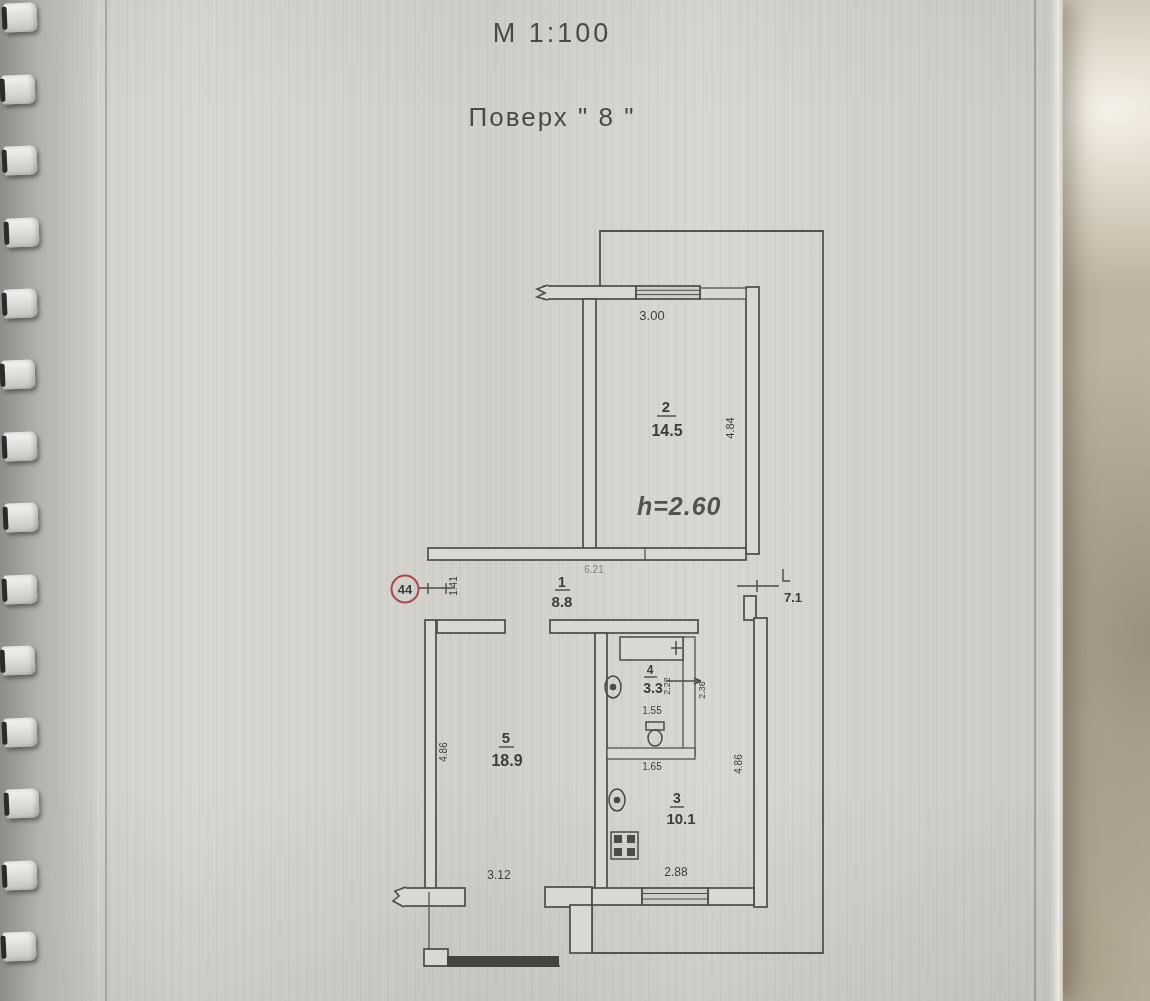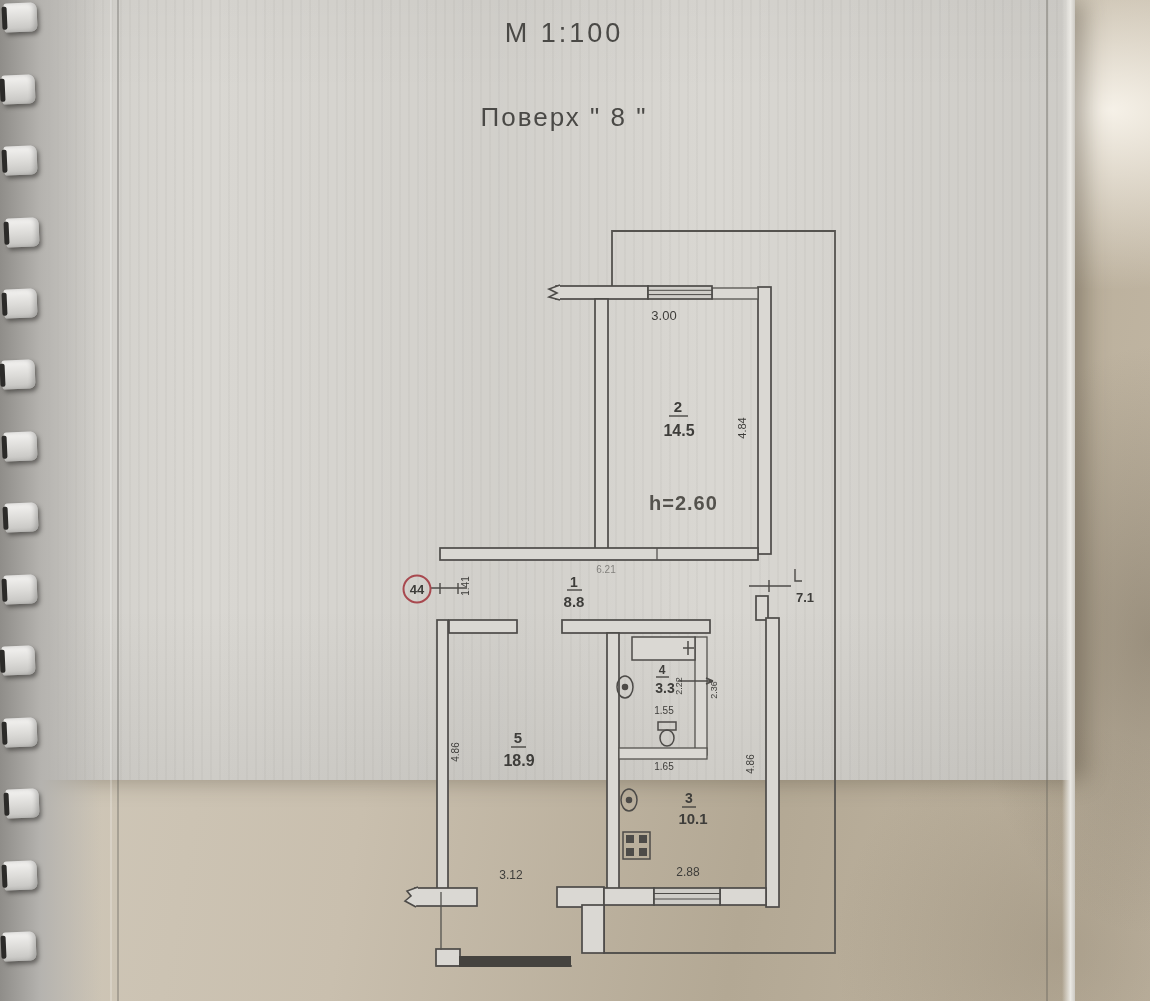--- a/index.html
+++ b/index.html
@@ -3,36 +3,36 @@
 <meta charset="utf-8">
 <style>
   html,body{margin:0;padding:0;}
   body{width:1150px;height:1001px;overflow:hidden;font-family:"Liberation Sans",sans-serif;}
   .scene{position:absolute;left:0;top:0;width:1150px;height:1001px;overflow:hidden;
     background:
       radial-gradient(ellipse 430px 250px at 1110px 110px, rgba(252,248,240,.9), rgba(252,248,240,0) 72%),
       radial-gradient(ellipse 260px 420px at 1150px 640px, rgba(92,82,66,.38), rgba(92,82,66,0) 70%),
       radial-gradient(ellipse 300px 300px at 1060px 950px, rgba(120,108,88,.30), rgba(120,108,88,0) 75%),
       linear-gradient(100deg,#d2cbbd 0%,#c9bfae 38%,#b3a894 68%,#c3b8a5 100%);}
-  .page{position:absolute;left:12px;top:0;width:1063px;height:780px;z-index:1;
+  .page{position:absolute;left:0;top:0;width:1063px;height:1001px;z-index:1;
     background:
       linear-gradient(180deg, rgba(0,0,0,.02) 0%, rgba(0,0,0,0) 12%, rgba(0,0,0,0) 78%, rgba(60,58,52,.07) 100%),
       linear-gradient(90deg, rgba(0,0,0,.05) 0%, rgba(0,0,0,0) 18%, rgba(0,0,0,.035) 46%, rgba(0,0,0,0) 66%, rgba(0,0,0,.05) 97%),
       #d9d7d2;
     box-shadow:10px 0 22px rgba(55,46,32,.35);}
   .streaks{position:absolute;inset:0;pointer-events:none;
     background:repeating-linear-gradient(90deg, rgba(110,108,102,.05) 0 2px, rgba(255,255,255,0) 2px 9px);}
   .scale-label{position:absolute;left:372px;top:18px;width:360px;text-align:center;
     font-size:27px;letter-spacing:3px;color:#4a4946;font-weight:500;}
   .floor-label{position:absolute;left:372px;top:102px;width:360px;text-align:center;
     font-size:26px;letter-spacing:2px;color:#4a4946;font-weight:500;}
   .plan-svg{position:absolute;left:0;top:0;z-index:2;}
   .plan-svg text{font-family:"Liberation Sans",sans-serif;fill:#3e3d3a;text-anchor:middle;}
-  .ceiling-height{position:absolute;left:637px;top:492px;z-index:2;font-size:20px;
-    font-weight:600;letter-spacing:1px;color:#54524d;}
+  .ceiling-height{position:absolute;left:637px;top:492px;z-index:2;font-size:25px;
+    font-weight:600;letter-spacing:1px;color:#54524d;font-style:italic;}
   .watermark{position:absolute;left:385px;top:426px;width:362px;z-index:3;color:#2e2d2b;}
   .wm-icon{display:block;margin:0 auto -2px auto;}
   .wm-line{height:4px;background:#2e2d2b;border-radius:2px;}
   .wm-title{font-size:55px;font-weight:700;letter-spacing:0px;line-height:1.0;
     text-align:center;white-space:nowrap;margin:3px 0 1px 0;transform:scaleX(.97);}
   .wm-subtitle{margin-top:9px;font-size:15px;font-weight:700;letter-spacing:7px;
     word-spacing:5px;text-align:center;white-space:nowrap;color:#2e2d2b;}
   .binding{position:absolute;left:0;top:0;width:102px;height:1001px;z-index:4;
     background:linear-gradient(90deg,#8f8d89 0%,#b5b3af 40%,rgba(214,212,207,0) 100%);}
   .tooth{position:absolute;left:4px;width:33px;height:29px;z-index:5;

